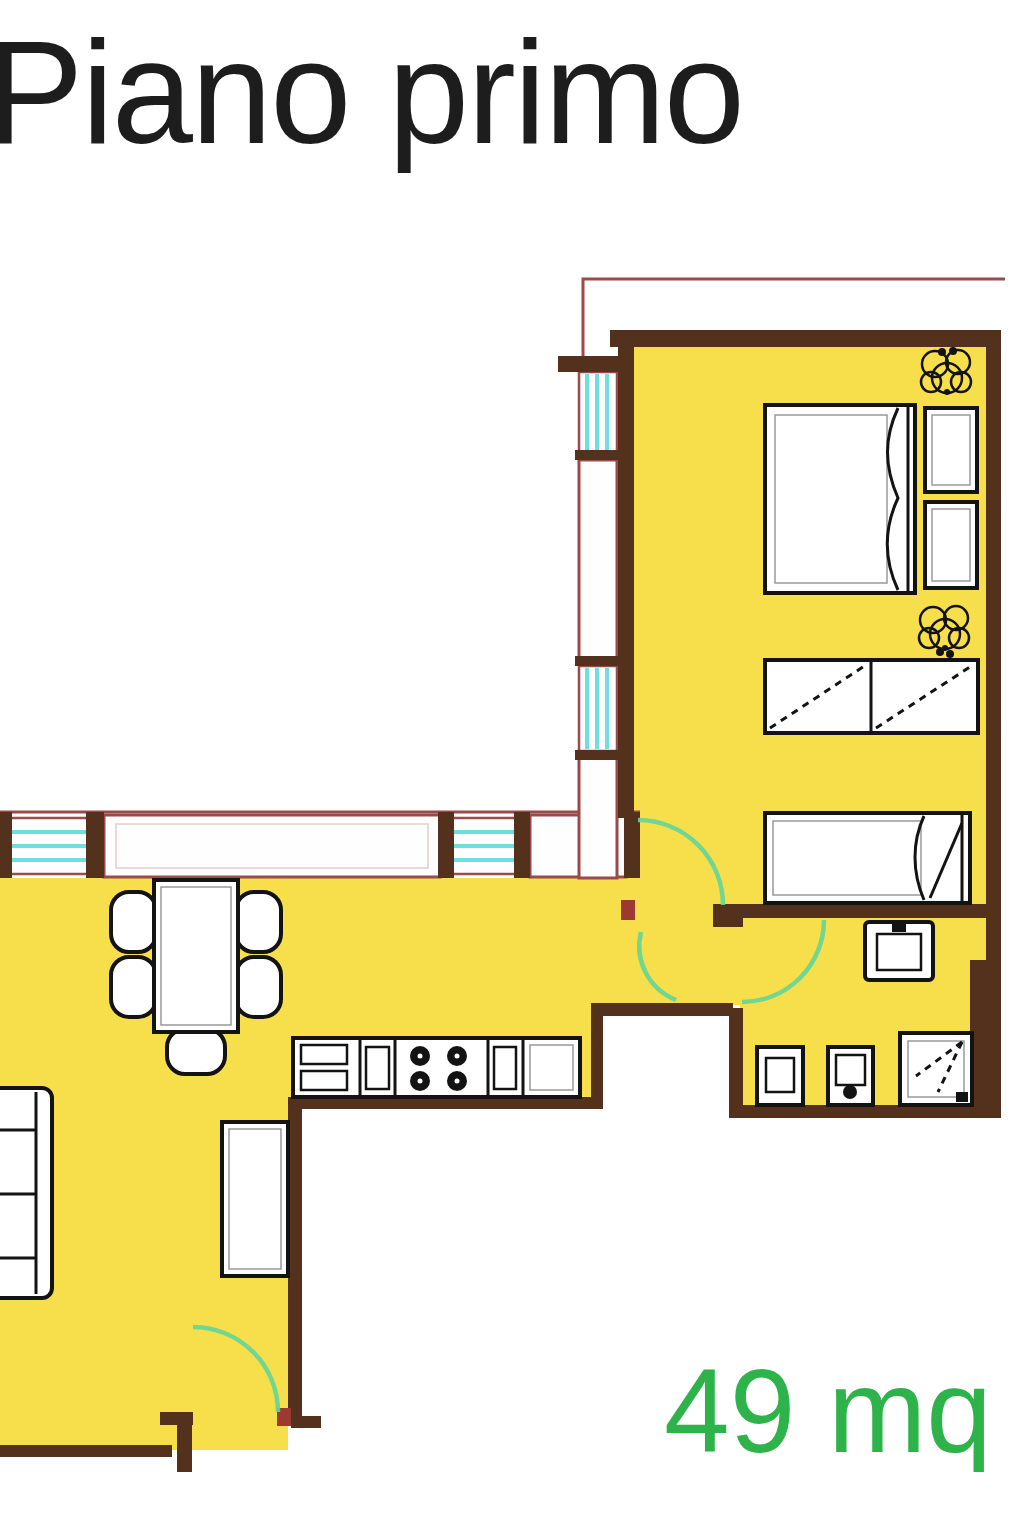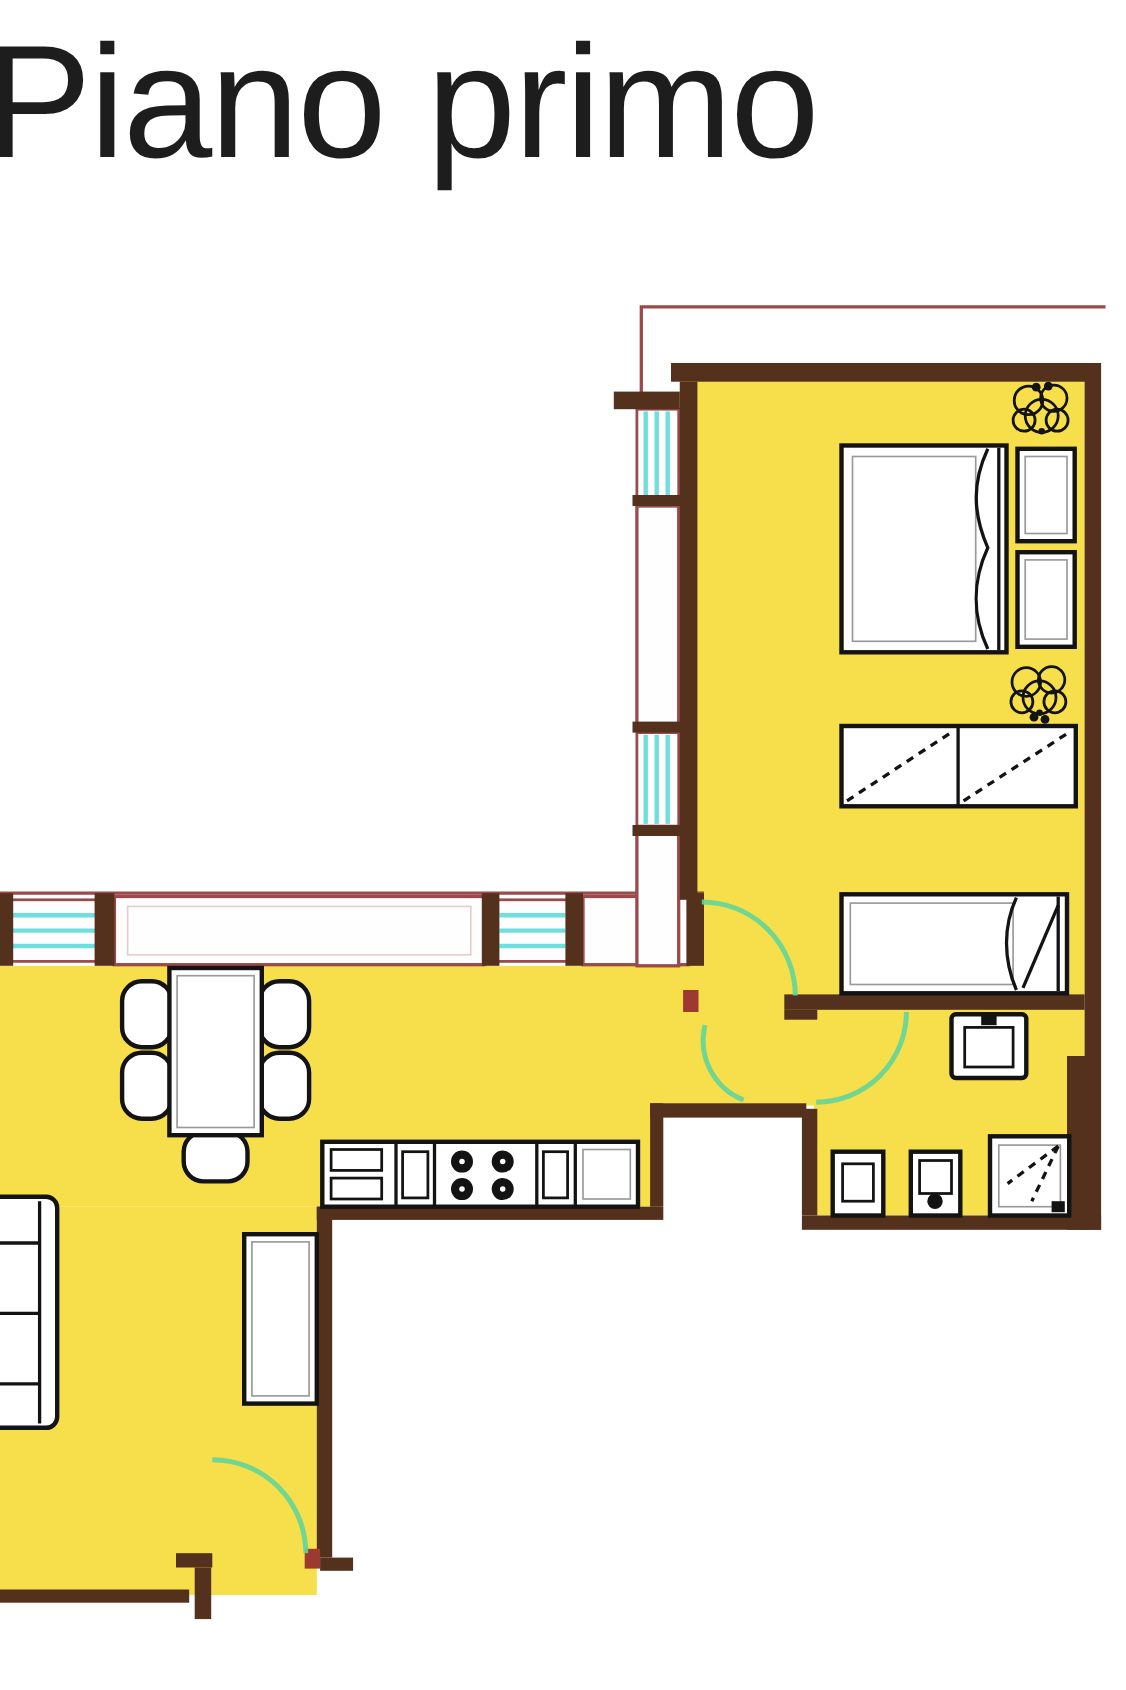--- a/index.html
+++ b/index.html
@@ -260,14 +260,15 @@
       <line class="furn-line" x1="36" y1="1092" x2="36" y2="1294"></line>
     </g>
 
     <g>
       <rect class="furn" x="222" y="1122" width="66" height="154"></rect>
       <rect class="furn-faint" x="229" y="1129" width="52" height="140"></rect>
     </g>
 
   </svg>
 
+  <p id="area-label">49 mq</p>
 
 </div>
 
 </body></html>

